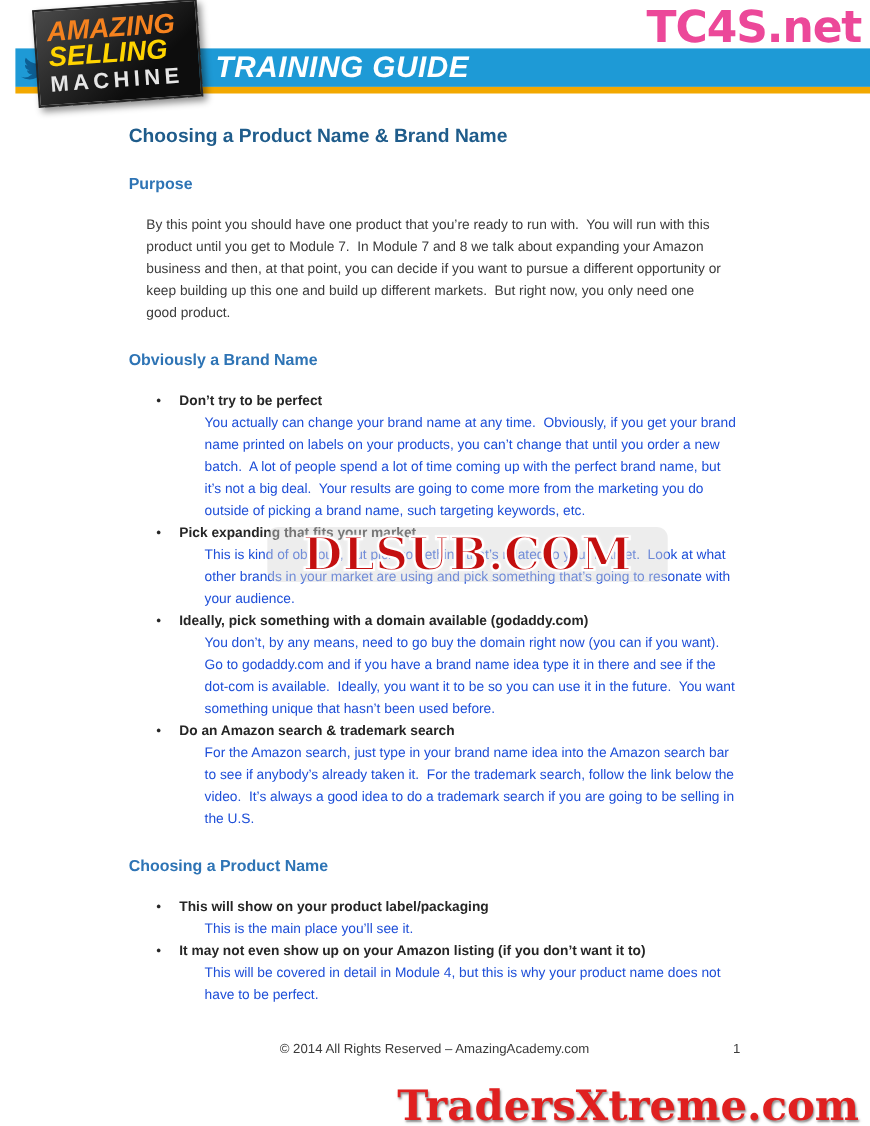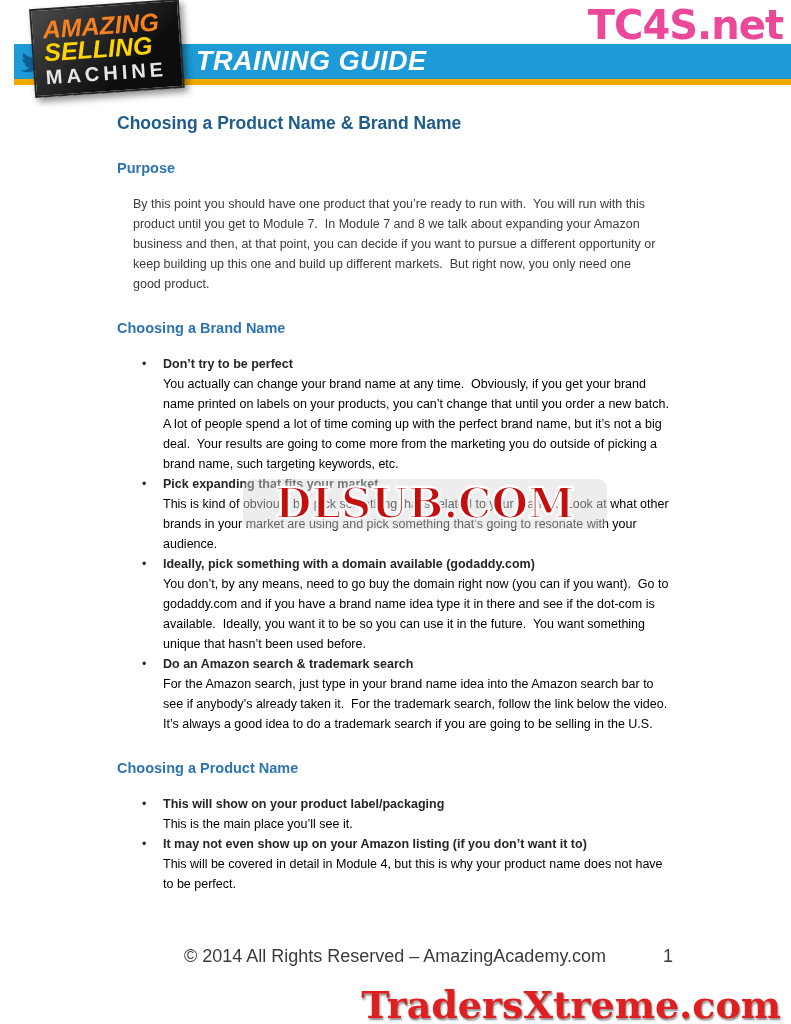--- a/index.html
+++ b/index.html
@@ -26,25 +26,25 @@
 
   
   .content{position:relative;z-index:3;padding:112px 118px 0 117px;font-size:12.5px;line-height:20px;}
   h1{margin:0;font-size:17.5px;line-height:22px;color:#1f5c8b;font-weight:bold;}
   h2{margin:26px 0 17px 0;font-size:14.5px;line-height:17px;color:#2e74b5;font-weight:bold;}
   p.body{margin:16px;white-space:pre-wrap;}
   ul.blist{list-style:none;margin:0;padding:0 0 0 46px;}
   ul.blist li{position:relative;margin:0;}
   ul.blist li::before{content:"\2022";position:absolute;left:-21px;top:0;color:#262626;}
   .bt{font-weight:bold;color:#262626;}
-  .bb{color:#000000;white-space:pre-wrap;}
+  .bb{color:#1d4ed8;white-space:pre-wrap;margin-left:23px;}
 
   
   .footer{position:absolute;left:117px;right:118px;top:946px;text-align:center;
-          font-size:18px;color:#3b3b3b;z-index:3;}
+          font-size:12px;color:#3b3b3b;z-index:3;}
   .pagenum{position:absolute;right:0;top:0;}
 
   
   .wm-center{position:absolute;left:243px;top:479px;z-index:10;
              font-family:"DejaVu Serif",serif;font-weight:bold;font-size:42px;line-height:1.1;
              color:#c40f0f;-webkit-text-stroke:2px #ffffff;
              text-shadow:0 0 2px #fff,0 0 4px #fff;
              background:rgba(215,215,215,.45);border-radius:10px;padding:2px 32px;}
   .wm-bottom{position:absolute;right:10px;top:982px;z-index:10;
              font-family:"DejaVu Serif",serif;font-weight:bold;font-size:38px;
@@ -73,21 +73,21 @@
       <span class="logo-l3">MACHINE</span>
     </div>
   </header>
 
   <main class="content">
     <h1>Choosing a Product Name &amp; Brand Name</h1>
 
     <h2>Purpose</h2>
     <p class="body">By this point you should have one product that you’re ready to run with.  You will run with this product until you get to Module 7.  In Module 7 and 8 we talk about expanding your Amazon business and then, at that point, you can decide if you want to pursue a different opportunity or keep building up this one and build up different markets.  But right now, you only need one good product.</p>
 
-    <h2>Choosing a Brand Name</h2>
+    <h2>Obviously a Brand Name</h2>
     <ul class="blist">
       <li>
         <div class="bt">Don’t try to be perfect</div>
         <div class="bb">You actually can change your brand name at any time.  Obviously, if you get your brand name printed on labels on your products, you can’t change that until you order a new batch.  A lot of people spend a lot of time coming up with the perfect brand name, but it’s not a big deal.  Your results are going to come more from the marketing you do outside of picking a brand name, such targeting keywords, etc.</div>
       </li>
       <li>
         <div class="bt">Pick expanding that fits your market</div>
         <div class="bb">This is kind of obvious, but pick something that’s related to your market.  Look at what other brands in your market are using and pick something that’s going to resonate with your audience.</div>
       </li>
       <li>

